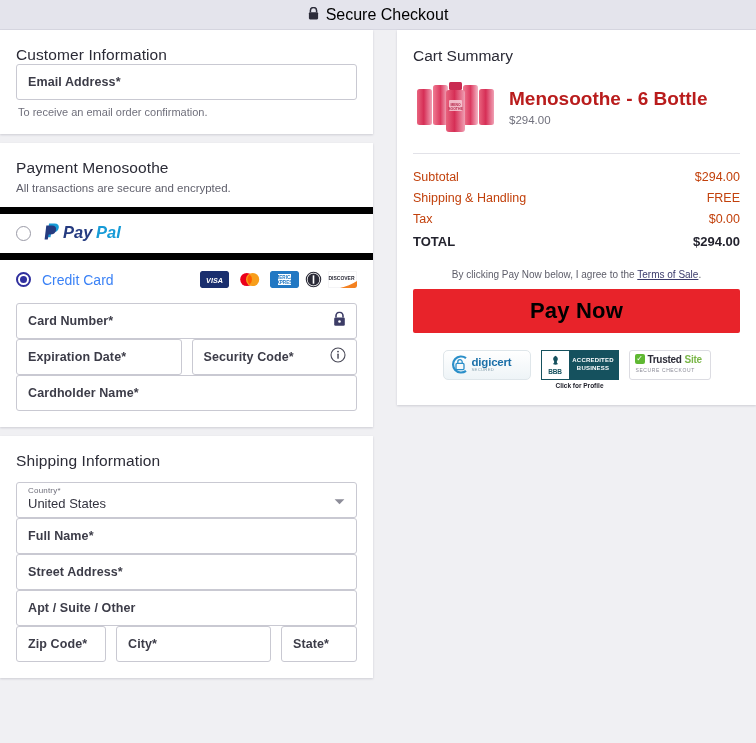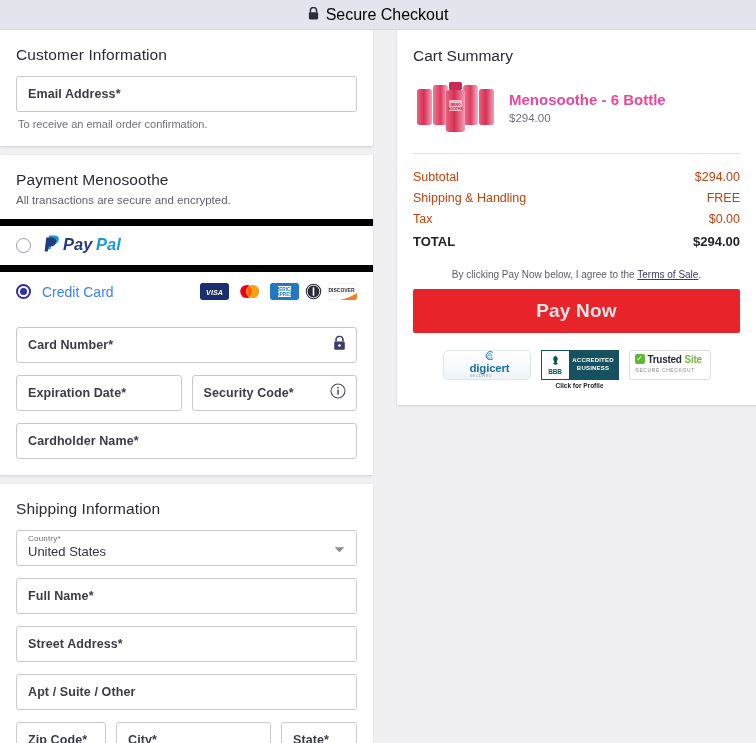--- a/index.html
+++ b/index.html
@@ -51,21 +51,20 @@
 
   
   .field {
     position: relative;
     height: 36px;
     border: 1px solid #c9c9d2;
     border-radius: 3px;
     background: #fff;
     display: flex; align-items: center;
     padding: 0 11px;
-    margin-top: 12px;
   }
   .field-label {
     font-size: 12.5px; color: #3c3c48; font-weight: bold; letter-spacing: .1px;
   }
   .field-icon { position: absolute; right: 10px; top: 50%; transform: translateY(-50%); }
   .row { display: flex; gap: 10px; }
   .row > .field { flex: 1 1 0; }
 
   .select-field {
     position: relative;
@@ -101,21 +100,21 @@
   }
   .pay-label { font-size: 14px; color: #3b82f6; }
   .card-logos { margin-left: auto; display: flex; align-items: center; gap: 6px; }
 
   .brand { height: 17px; border-radius: 2px; display:block; }
 
   
   .cart-title { font-size: 15.5px; color: #2b2b36; }
   .cart-item { display: flex; align-items: center; gap: 12px; margin-top: 14px; }
   .prod-img { width: 84px; height: 56px; flex: 0 0 84px; }
-  .prod-name { font-size: 15px; font-weight: bold; color: #ec4899; }
+  .prod-name { font-size: 19px; font-weight: bold; color: #b91c1c; }
   .prod-price { font-size: 11.5px; color: #70707c; margin-top: 4px; }
 
   .divider { height: 1px; background: #e2e2e8; margin: 18px 0 12px 0; }
 
   .totals-line {
     display: flex; justify-content: space-between;
     font-size: 12.5px; color: #c2410c;
     padding: 3.5px 0;
   }
   .totals-line.grand { font-weight: bold; color: #23232e; font-size: 13px; padding-top: 5px; }
@@ -124,35 +123,35 @@
     text-align: center; font-size: 10px; color: #5d5d69;
     margin-top: 16px;
   }
   .terms a { color: #3b3b6b; text-decoration: underline; }
 
   .paynow {
     margin-top: 9px;
     width: 100%; height: 44px;
     background: #e8232a;
     border: none; border-radius: 2px;
-    color: #e5e5e5; font-size: 19px; font-weight: bold;
+    color: #000000; font-size: 22px; font-weight: bold;
     font-family: "Liberation Sans", sans-serif;
     cursor: pointer; letter-spacing: .2px; text-align: center;
   }
 
   .badges {
     display: flex; align-items: flex-start; justify-content: center;
     gap: 10px; margin-top: 17px;
   }
 
   
   .badge-digicert {
     width: 88px; height: 30px; border: 1px solid #dfe6ea; border-radius: 5px;
     background: linear-gradient(#ffffff, #eef4f7);
-    display: flex; align-items: center; gap: 3px; padding-left: 6px; flex-direction: column;
+    display: flex; align-items: center; gap: 3px; padding-left: 6px;
   }
   .dc-text { line-height: 1; }
   .dc-name { font-size: 11.5px; color: #1b6fa8; font-weight: bold; letter-spacing: -.2px; }
   .dc-sub { font-size: 4.2px; color: #8aa3b0; letter-spacing: .3px; }
 
   
   .badge-bbb-wrap { width: 78px; text-align: center; }
   .badge-bbb {
     height: 30px; display: flex; border: 1px solid #15515e; background: #fff;
   }

